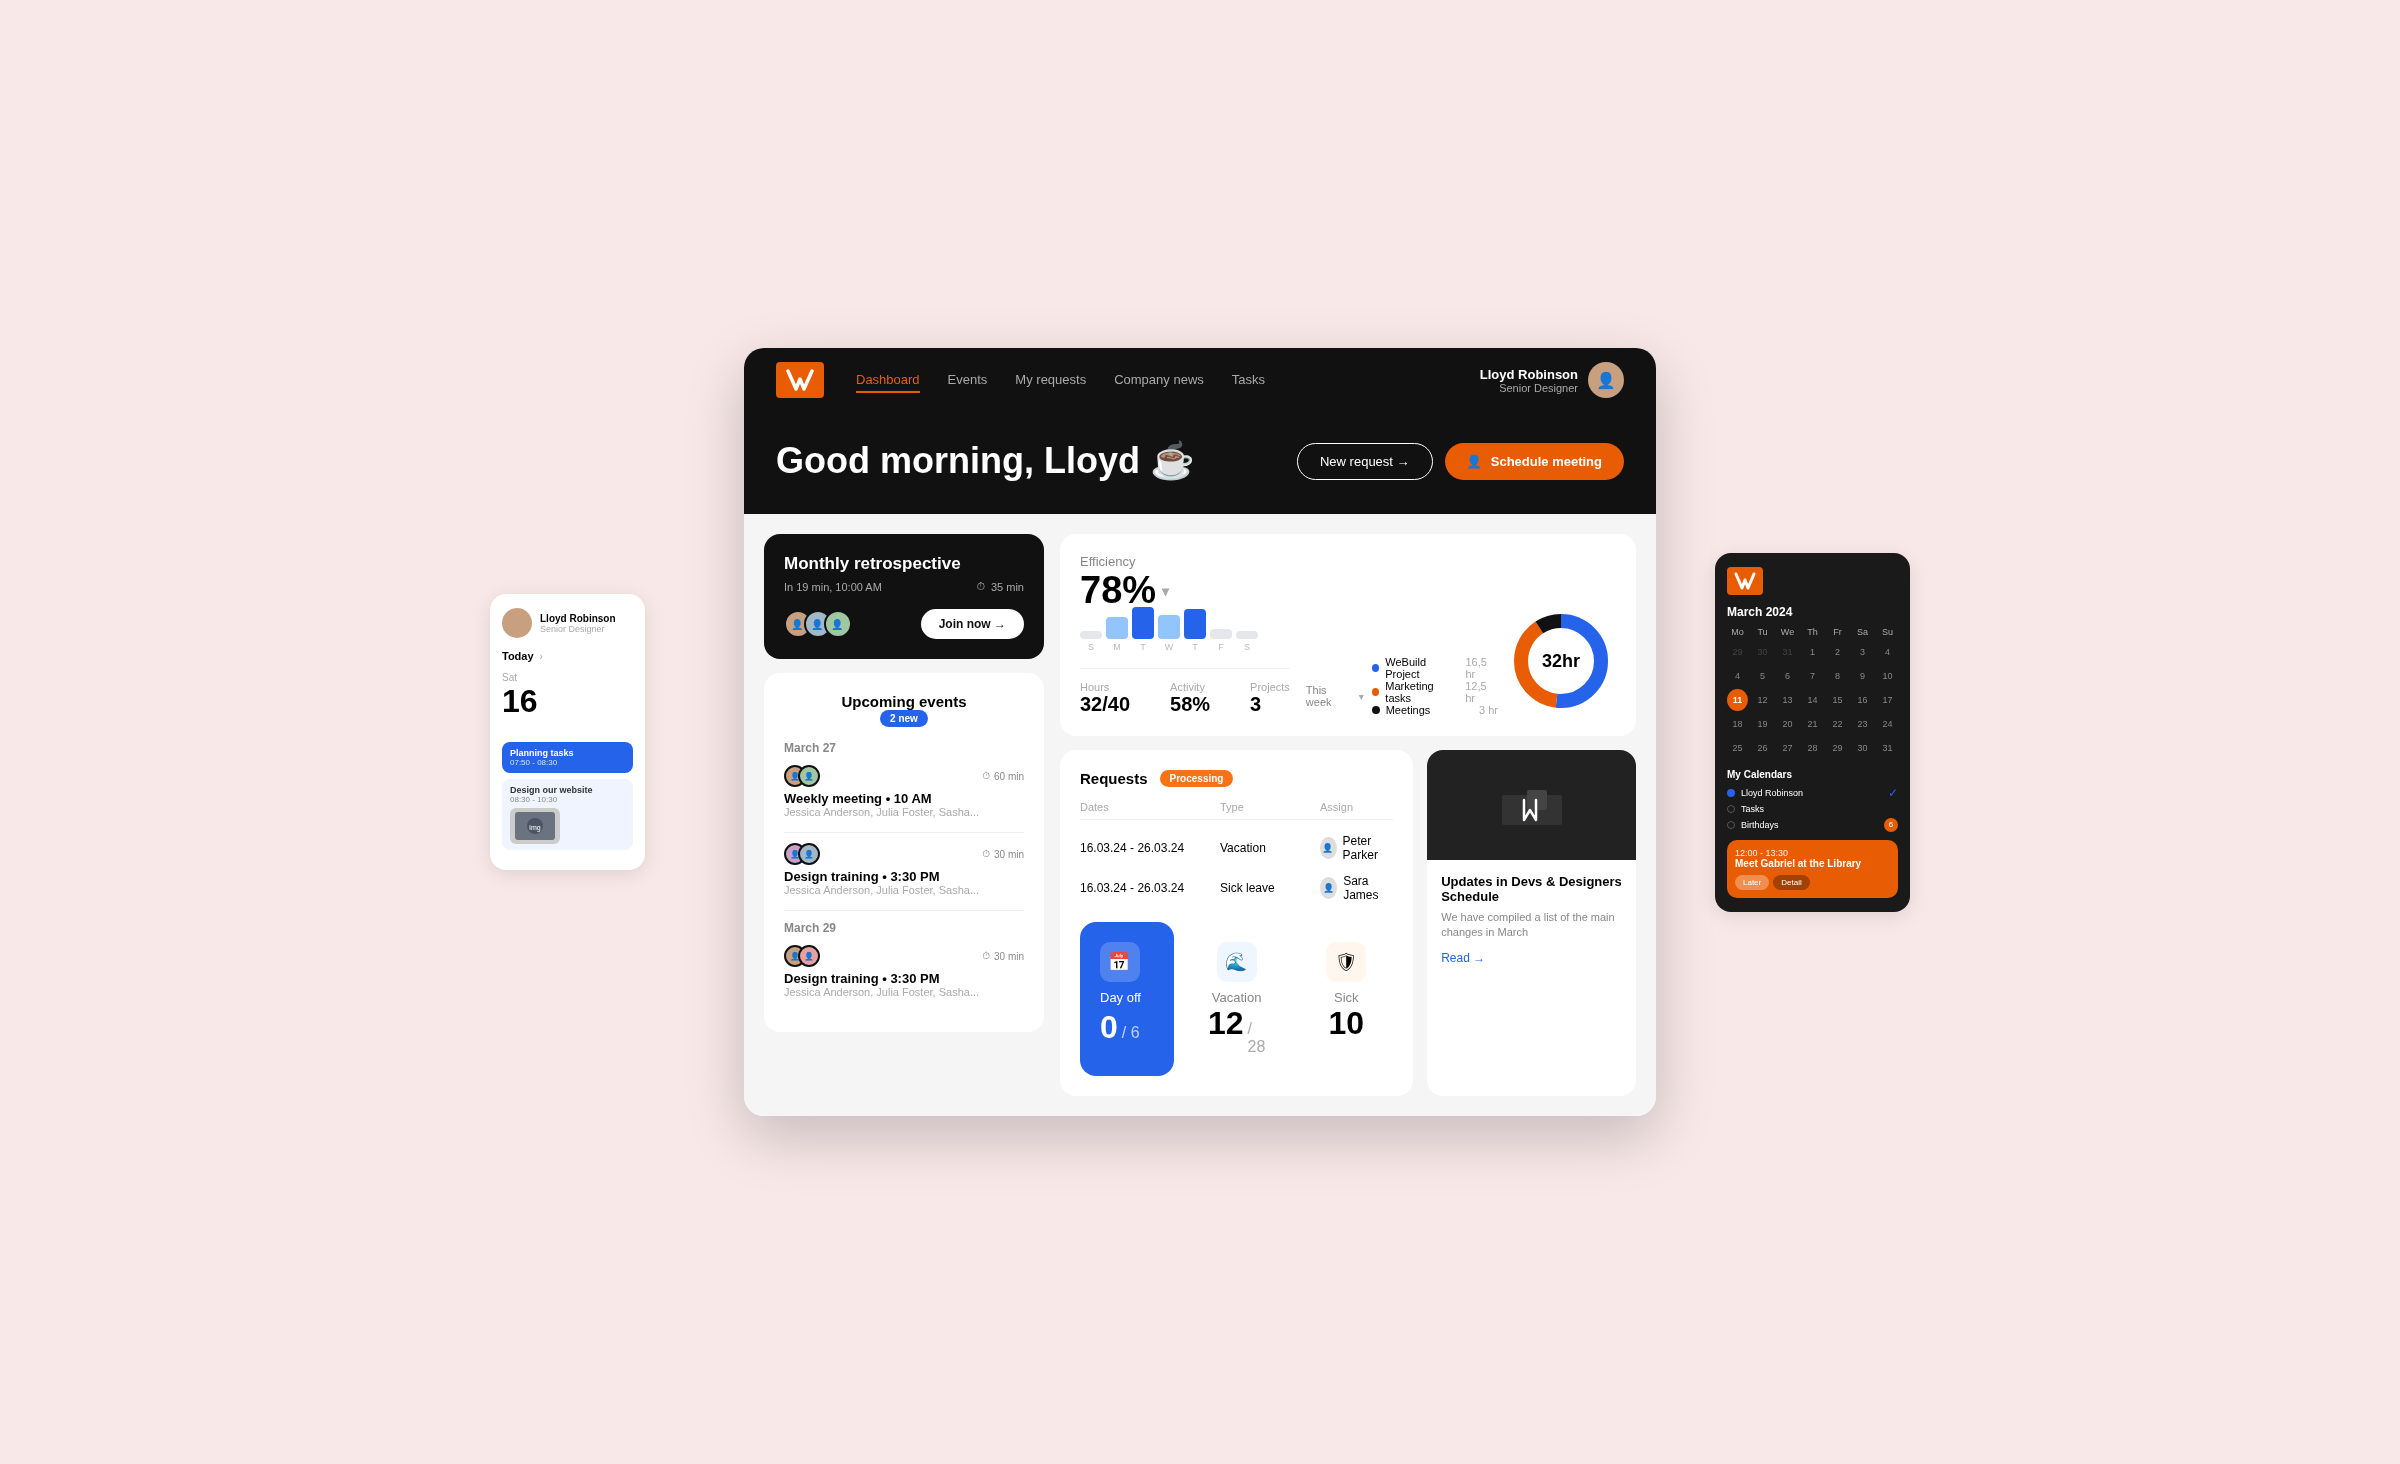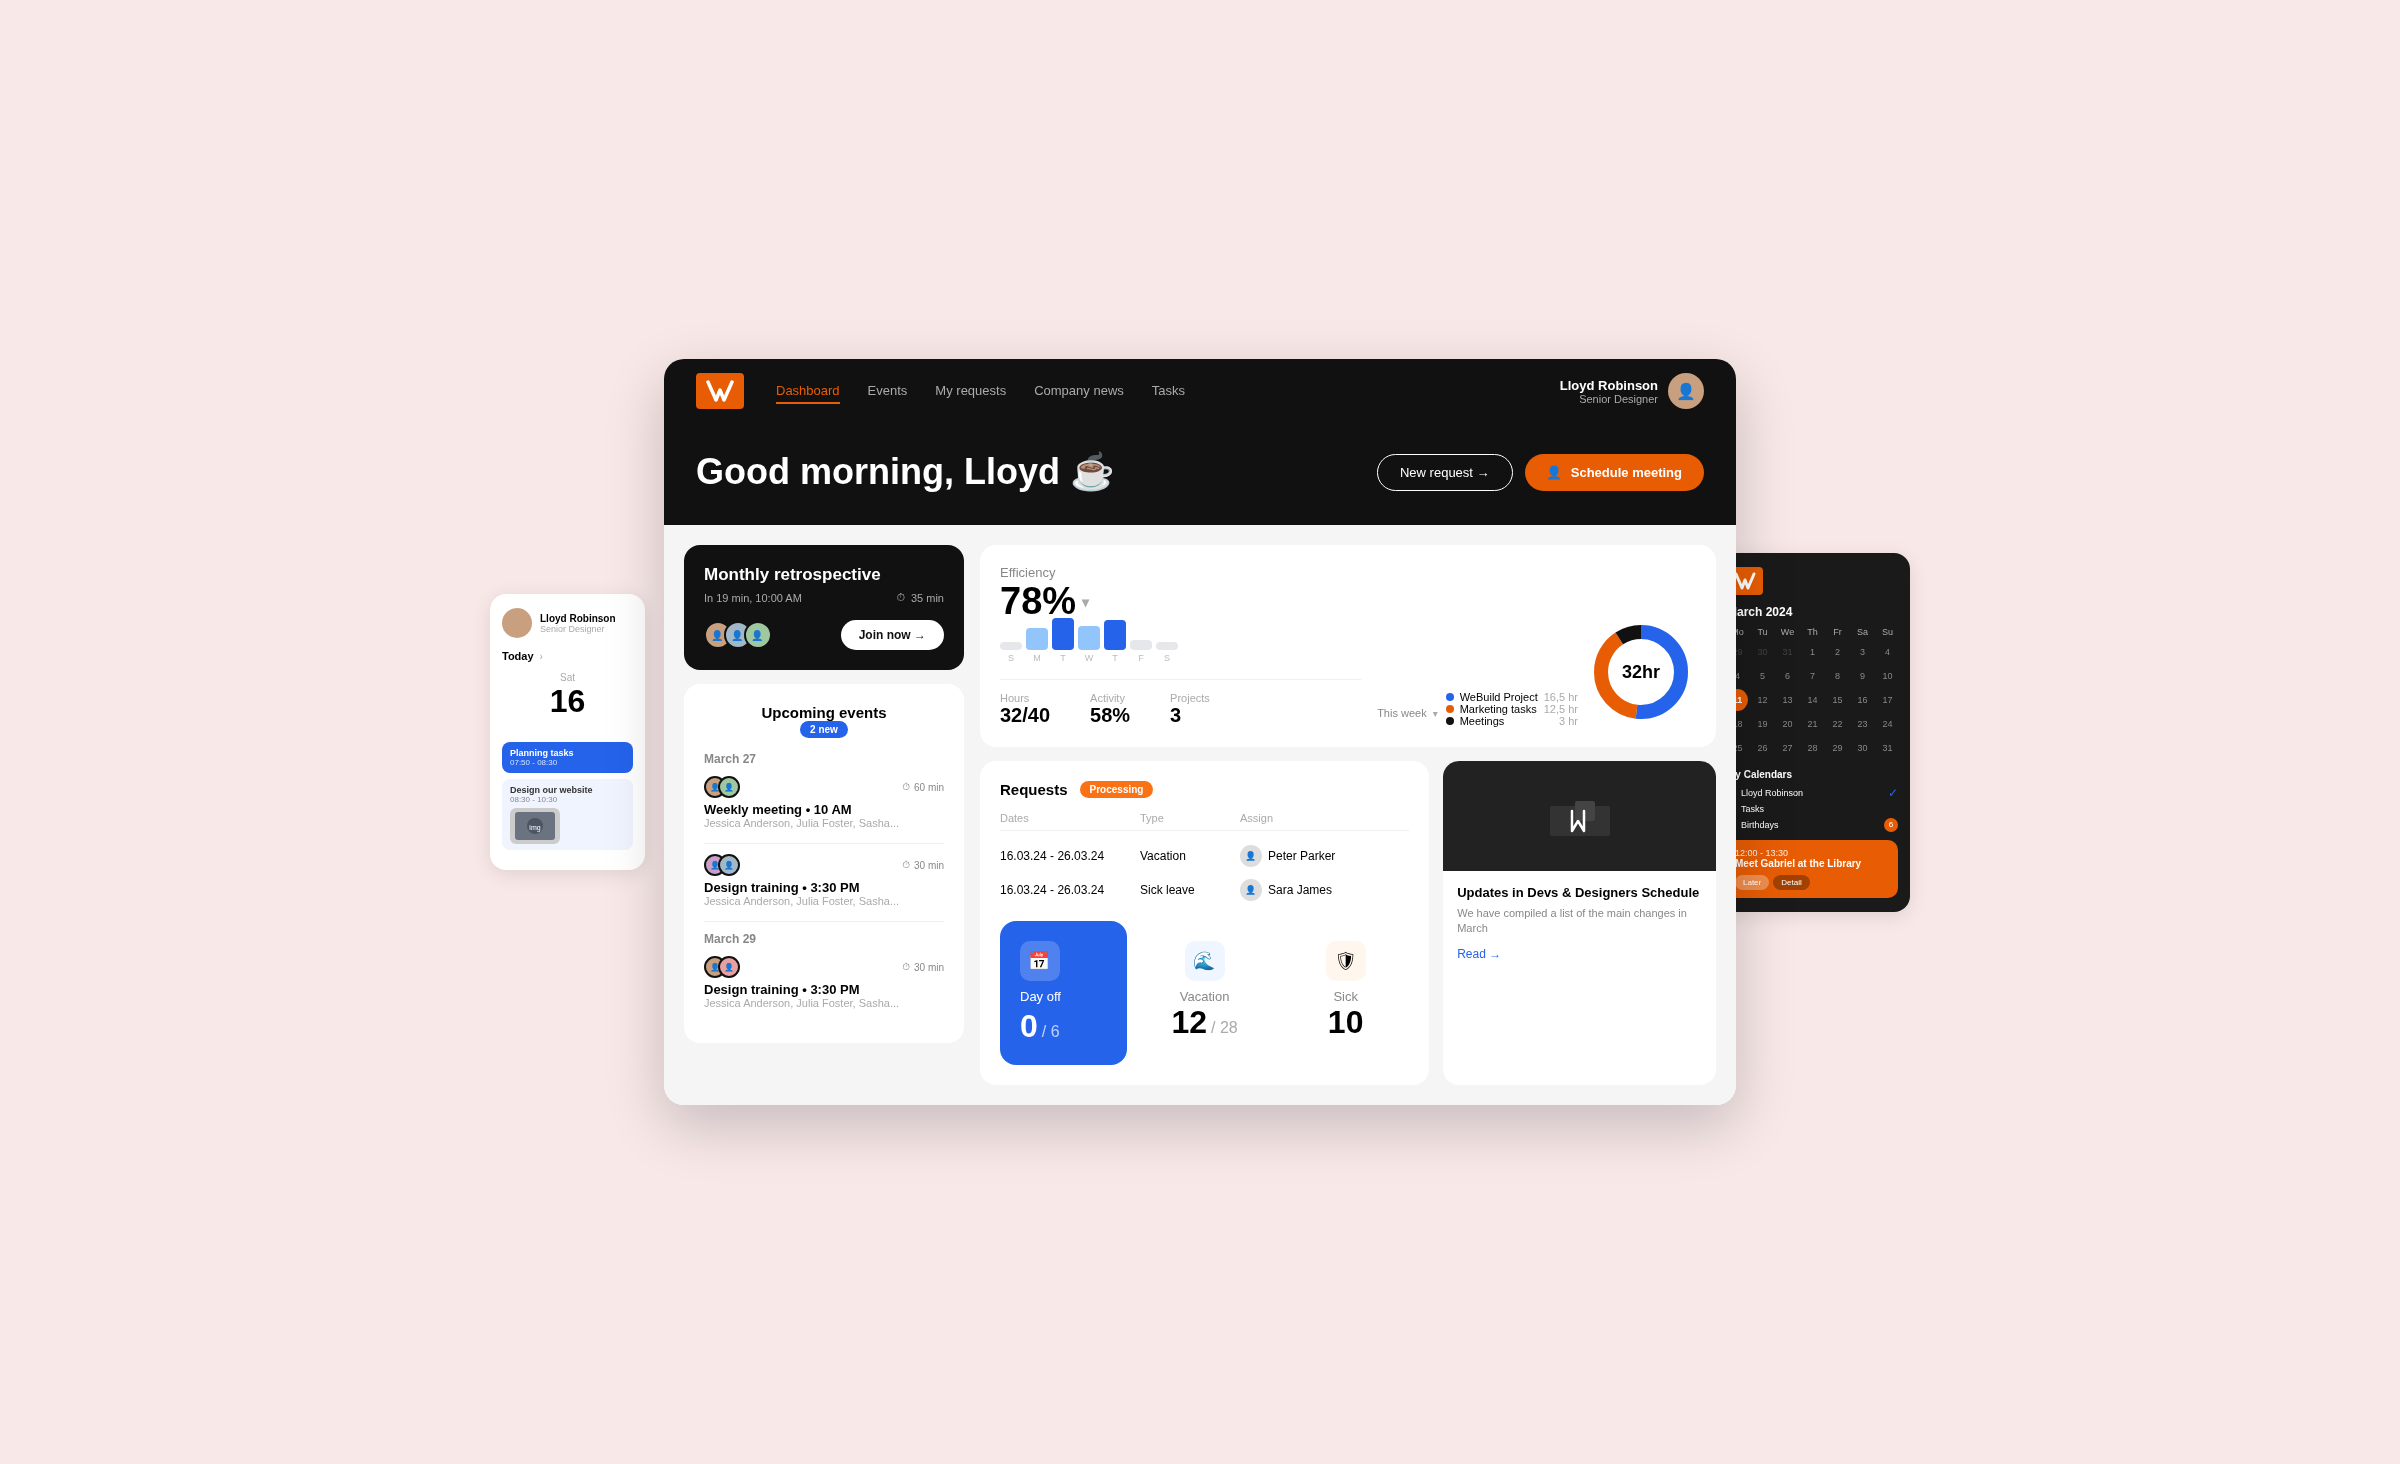--- a/index.html
+++ b/index.html
@@ -8,21 +8,21 @@
       font-family: -apple-system, BlinkMacSystemFont, 'Segoe UI', sans-serif;
       width: 2400px;
       height: 1464px;
       overflow: hidden;
       display: flex;
       align-items: center;
       justify-content: center;
     }
 
     .main-window {
-      width: 1072px;
+      width: 912px;
       background: #fff;
       border-radius: 20px;
       overflow: hidden;
       box-shadow: 0 20px 60px rgba(0,0,0,0.2);
       position: relative;
       z-index: 10;
     }
 
     
     .nav {
@@ -364,21 +364,21 @@
       box-shadow: 0 4px 20px rgba(0,0,0,0.1);
       overflow: hidden;
       color: #fff;
     }
 
     .sidebar-user { display: flex; align-items: center; gap: 8px; margin-bottom: 12px; }
     .sidebar-avatar { width: 30px; height: 30px; border-radius: 50%; background: #ddd; }
     .sidebar-name { font-size: 10px; font-weight: 700; }
     .sidebar-role { font-size: 9px; color: #aaa; }
     .sidebar-today-row { display: flex; align-items: center; gap: 6px; margin-bottom: 10px; }
-    .sidebar-date-big { text-align: center; margin-bottom: 22px; }
+    .sidebar-date-big { text-align: left; margin-bottom: 22px; }
     .sidebar-day { font-size: 10px; color: #aaa; }
     .sidebar-num { font-size: 32px; font-weight: 800; }
     .sidebar-task {
       background: #2563eb; border-radius: 8px;
       padding: 6px 8px; margin-bottom: 6px; color: #fff;
     }
     .sidebar-task-name { font-size: 9px; font-weight: 700; }
     .sidebar-task-time { font-size: 8px; opacity: 0.8; }
     .sidebar-task2 {
       background: #f0f4ff; border-radius: 8px;

